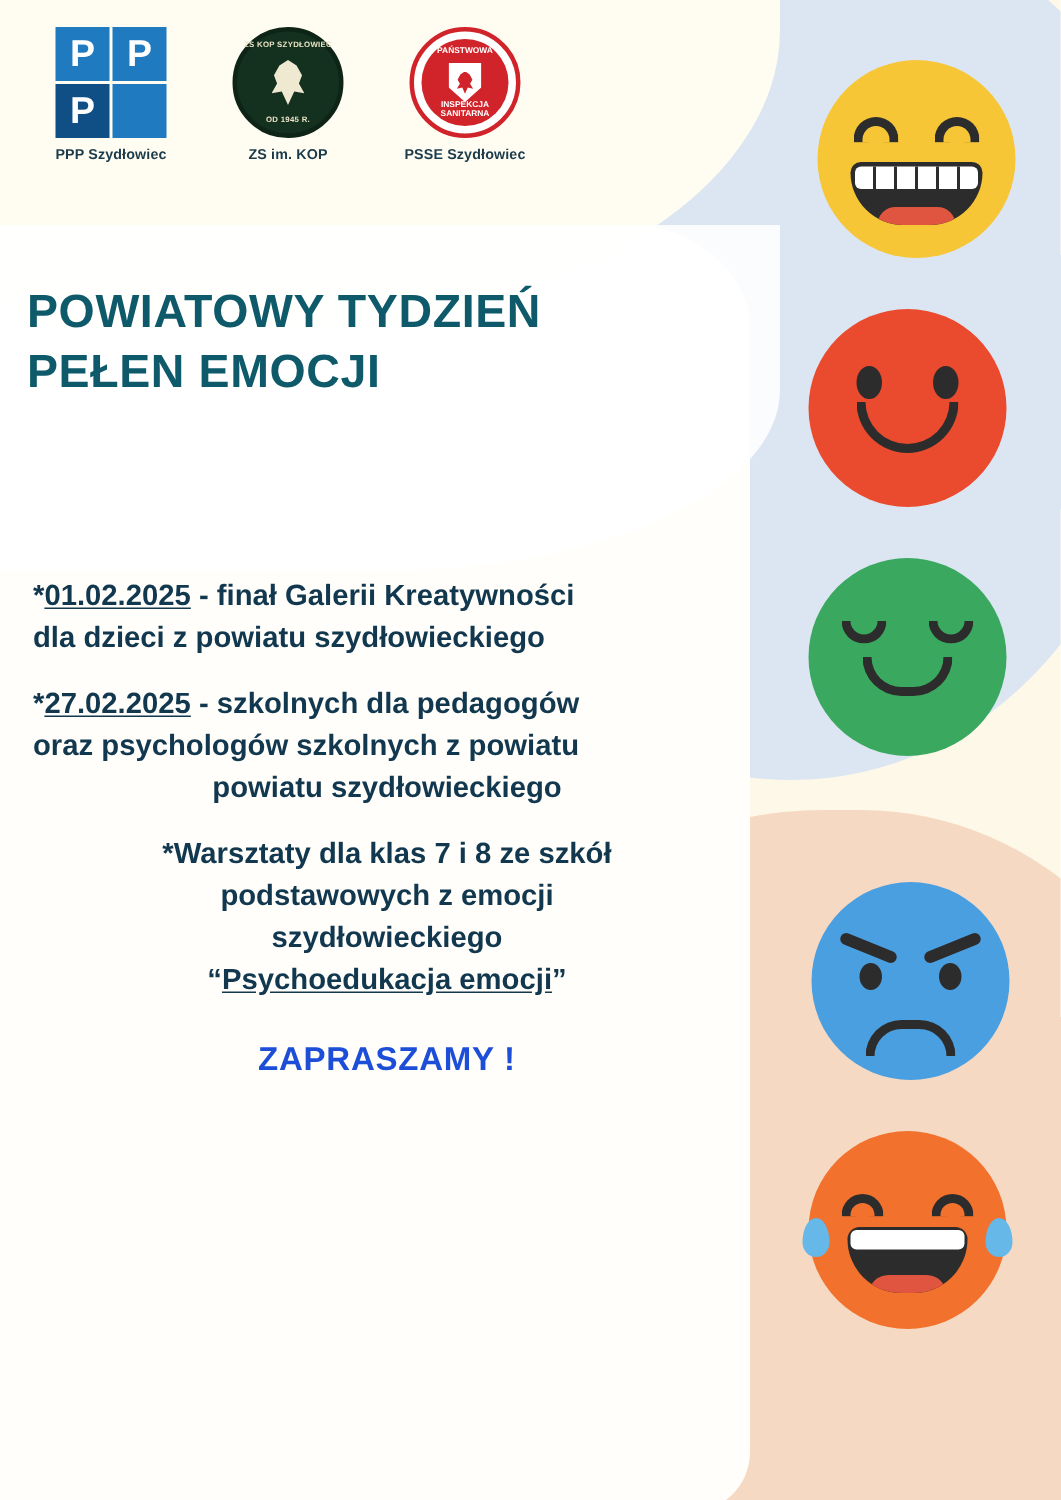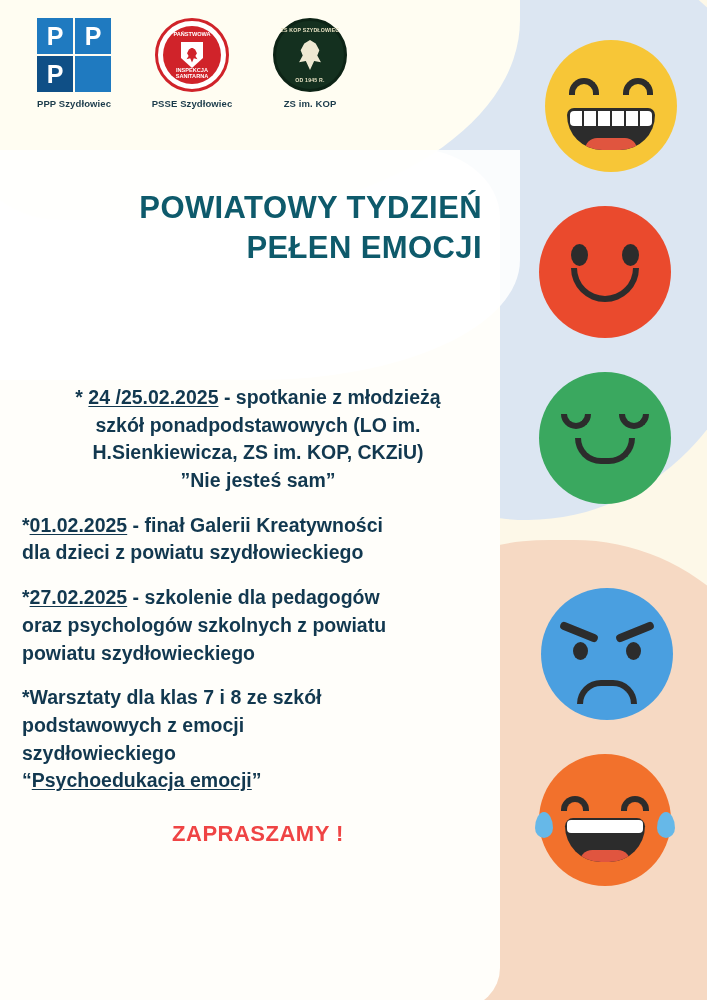--- a/index.html
+++ b/index.html
@@ -158,21 +158,21 @@
     background: #d0232a;
     clip-path: polygon(50% 0%, 74% 14%, 88% 38%, 76% 56%, 92% 78%, 64% 72%, 50% 100%, 36% 72%, 8% 78%, 24% 56%, 12% 38%, 26% 14%);
   }
 
   
   .title-area {
     position: absolute;
     left: 0; top: 188px;
     width: 500px;
     z-index: 5;
-    text-align: right;
+    text-align: left;
     padding: 0 18px;
   }
   .title-main {
     color: #0e5a6b;
     font-weight: bold;
     font-size: 31px;
     line-height: 1.28;
     letter-spacing: .4px;
   }
   .title-sub {
@@ -193,28 +193,28 @@
   }
   .para {
     font-size: 19.5px;
     font-weight: bold;
     line-height: 1.42;
     margin-bottom: 17px;
     color: #12384f;
   }
   .p1 { text-align: center; }
   .p-left { text-align: left; }
-  .p-center { }
+  .p-center { text-align: center; }
   .u { text-decoration: underline; text-underline-offset: 2px; }
   .gap { margin-bottom: 26px; }
   .final {
     text-align: center;
     font-size: 22px;
     font-weight: bold;
-    color: #ef4444;
+    color: #1d4ed8;
     letter-spacing: .5px;
     margin-top: 6px;
   }
 
   
   .emoji-col {
     position: absolute;
     right: 18px; top: 40px;
     width: 150px;
     z-index: 7;
@@ -390,74 +390,67 @@
 <div class="logos">
 
   <div class="logo-block">
     <div class="ppp-mark">
       <div class="ppp-cell">P</div>
       <div class="ppp-cell">P</div>
       <div class="ppp-cell dark">P</div>
       <div class="ppp-cell blank"></div>
     </div>
     <div class="logo-caption">PPP Szydłowiec</div>
+  </div>
+
+  <div class="logo-block">
+    <div class="seal kop">
+      <div class="ring-text">
+        <div class="rt-top">ZS KOP SZYDŁOWIEC</div>
+        <div class="rt-bot">OD 1945 R.</div>
+      </div>
+      <div class="eagle"></div>
+    </div>
+    <div class="logo-caption">ZS im. KOP</div>
   </div>
 
   <div class="logo-block">
     <div class="seal psse">
       <div class="psse-inner">
         <div class="psse-top">PAŃSTWOWA</div>
         <div class="psse-shield">
           <div class="mini-eagle"></div>
         </div>
         <div class="psse-bot">INSPEKCJA SANITARNA</div>
       </div>
     </div>
     <div class="logo-caption">PSSE Szydłowiec</div>
   </div>
 
-  <div class="logo-block">
-    <div class="seal kop">
-      <div class="ring-text">
-        <div class="rt-top">ZS KOP SZYDŁOWIEC</div>
-        <div class="rt-bot">OD 1945 R.</div>
-      </div>
-      <div class="eagle"></div>
-    </div>
-    <div class="logo-caption">ZS im. KOP</div>
-  </div>
-
 </div>
 
 <div class="title-area">
   <div class="title-main">
     <div>POWIATOWY TYDZIEŃ</div>
     <div>PEŁEN EMOCJI</div>
   </div>
 </div>
 
 <div class="content">
 
-  <div class="para p1">
-    <span>*</span>
-    <span class="u">24 /25.02.2025</span><span> - </span><span>spotkanie z młodzieżą</span><br>
-    <span>szkół ponadpodstawowych (LO im.</span><br>
-    <span>H.Sienkiewicza, ZS im. KOP, CKZiU)</span><br>
-    <span>”Nie jesteś sam”</span>
-  </div>
 
   <div class="para p-left">
     <span>*</span><span class="u">01.02.2025</span><span> - </span><span>finał Galerii Kreatywności</span><br>
     <span>dla dzieci z powiatu szydłowieckiego</span>
   </div>
 
   <div class="para p-left">
-    <span>*</span><span class="u">27.02.2025</span><span> - </span><span>szkolenie dla pedagogów</span><br>
+    <span>*</span><span class="u">27.02.2025</span><span> - </span><span>szkolnych dla pedagogów</span><br>
     <span>oraz psychologów szkolnych z powiatu</span><br>
-    <span class="p-center" style="display:block; ">powiatu szydłowieckiego</span>
+    <span class="p-center" style="display:block; text-align:center;">powiatu szydłowieckiego</span>
   </div>
 
   <div class="para p-center gap">
     <span>*</span><span>Warsztaty dla klas 7 i 8 ze szkół</span><br>
     <span>podstawowych z emocji</span><br>
     <span>szydłowieckiego</span><br>
     <span>“</span><span class="u">Psychoedukacja emocji</span><span>”</span>
   </div>
 
 

